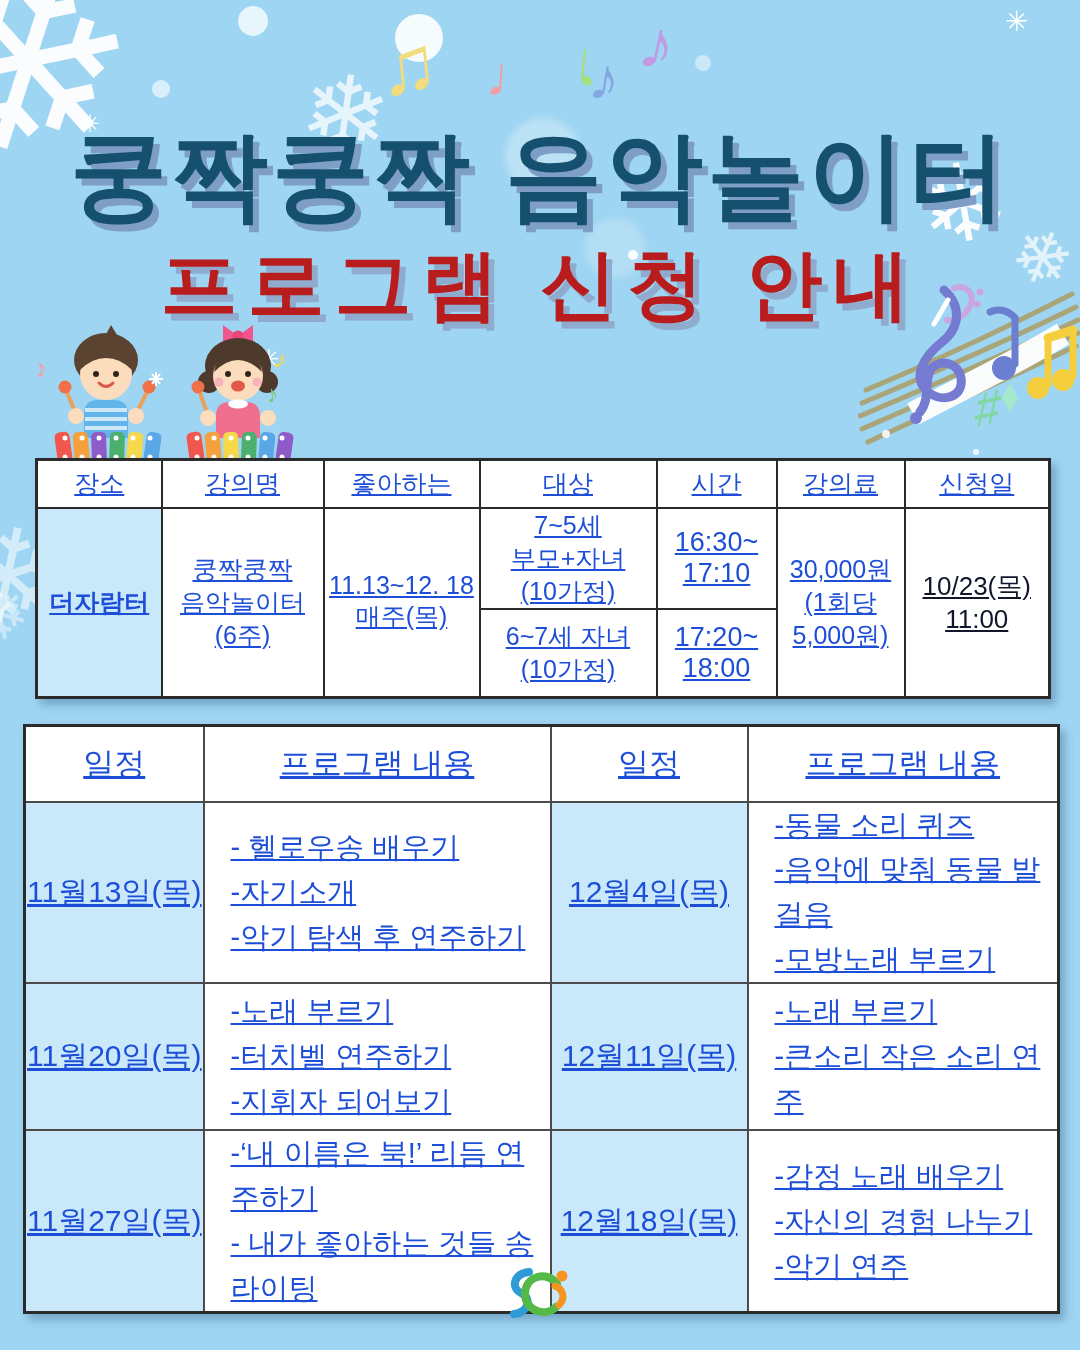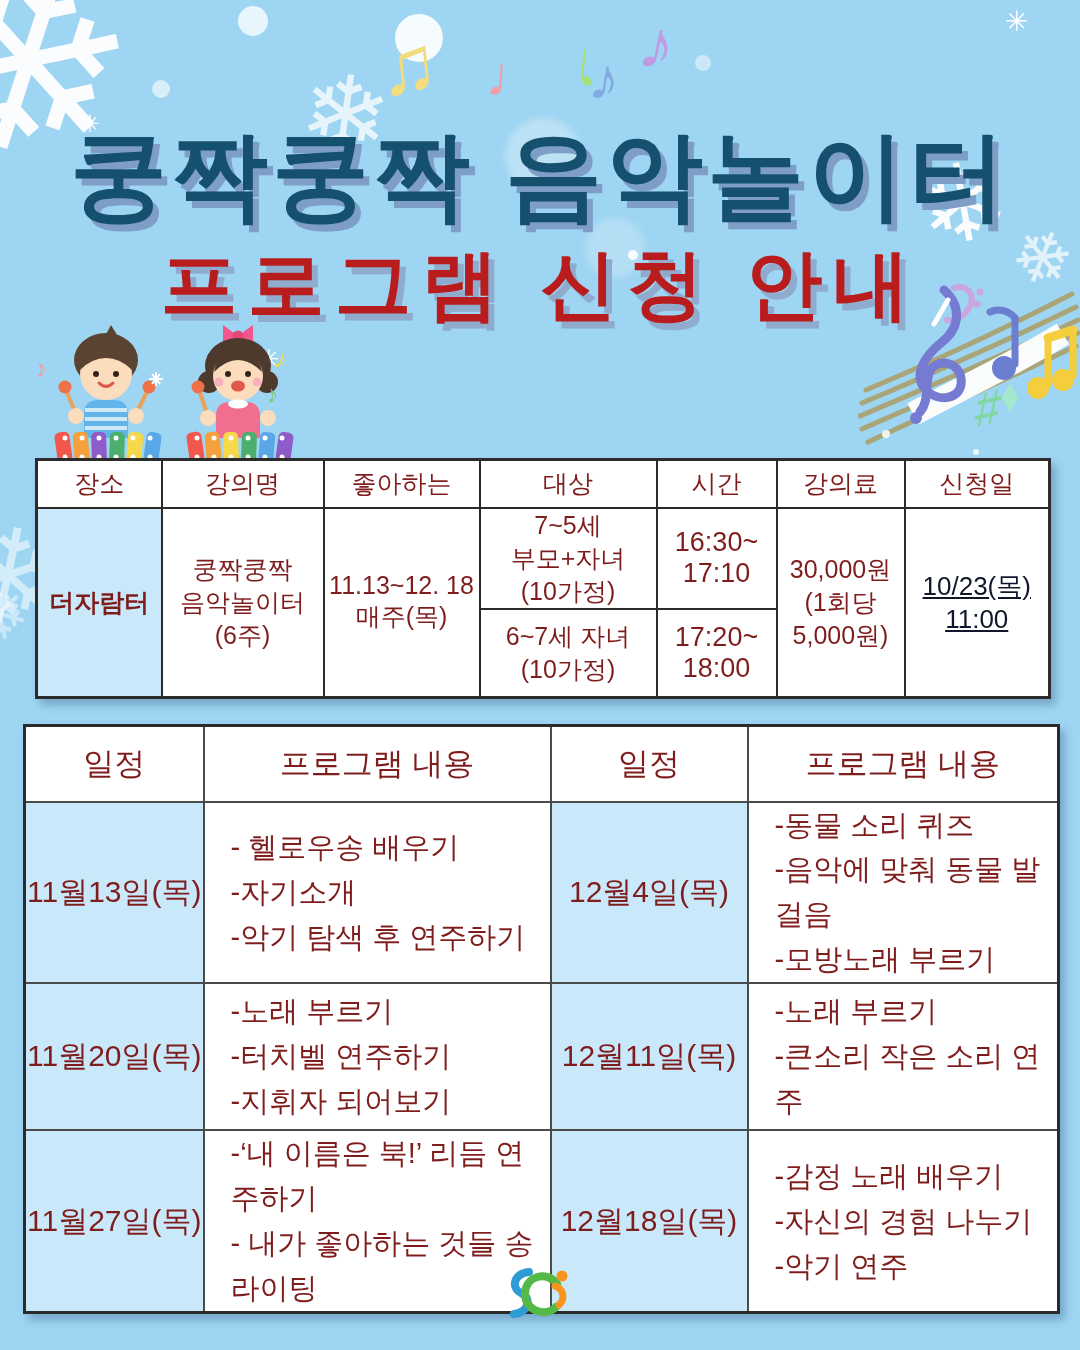--- a/index.html
+++ b/index.html
@@ -32,21 +32,21 @@
   }
   .subtitle {
     position:absolute; top:234px; left:0; width:100%;
     text-align:center; font-size:77px; font-weight:bold;
     letter-spacing:10px; color:#b91c1c;
     text-shadow:6px 7px 0 #8FACCE;
   }
 
   
   table { border-collapse:collapse; background:#FFFFFF; table-layout:fixed; }
-  td, th { vertical-align:middle; text-align:center; color:#7f1d1d; font-weight:normal; }
+  td, th { vertical-align:middle; text-align:center; color:#1d4ed8; font-weight:normal;text-decoration:underline; }
   .ml { white-space:pre-line; }
 
   .info-table {
     position:absolute; left:35px; top:458px; width:1013px;
     border:3px solid #2B2B2B;
     box-shadow:5px 6px 8px rgba(70,110,150,.45);
     font-size:25px;
   }
   .info-table th, .info-table td { border:2px solid #2B2B2B; }
   .info-table thead tr { height:48px; }

